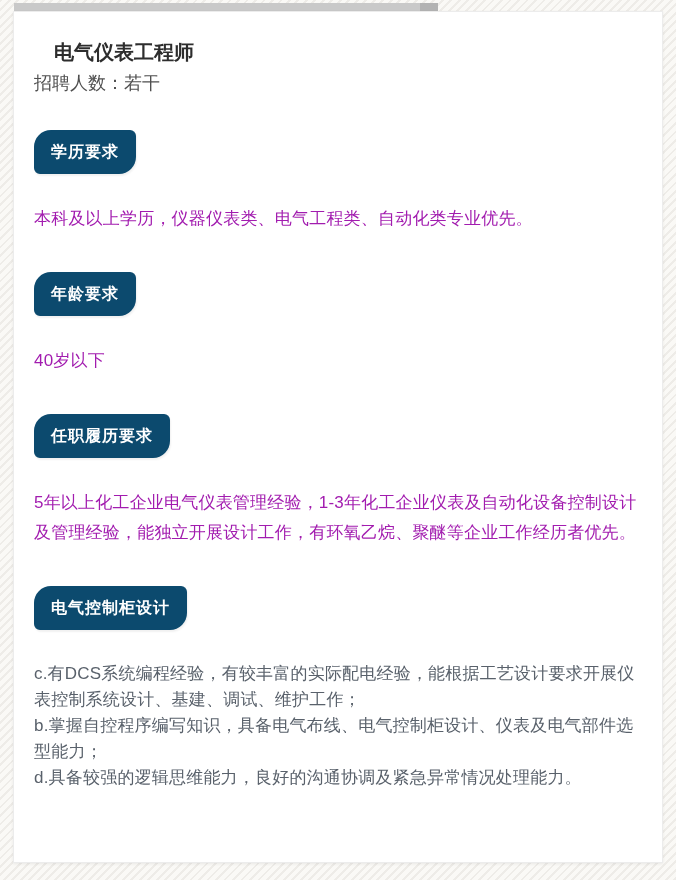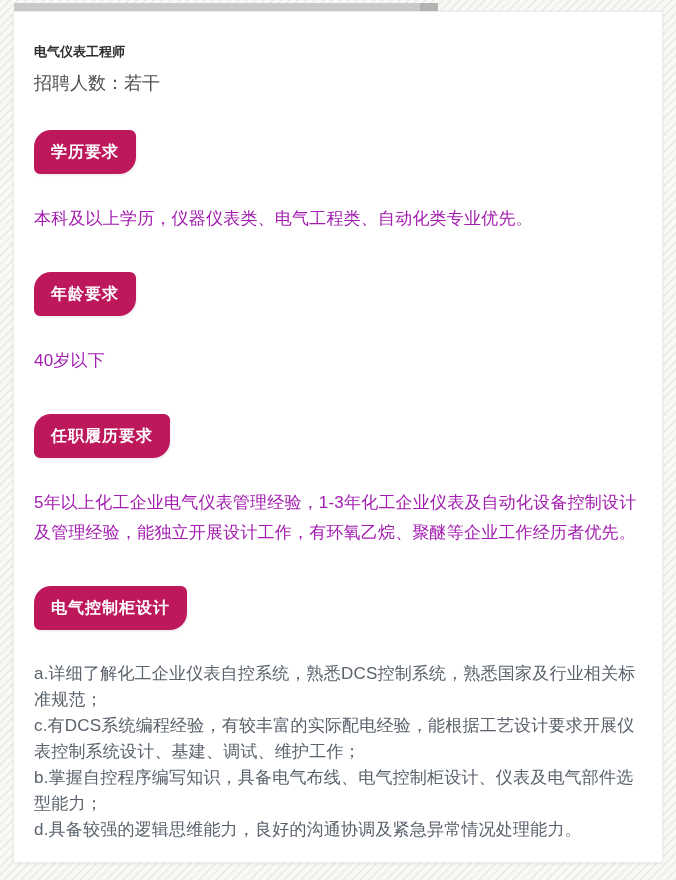--- a/index.html
+++ b/index.html
@@ -31,34 +31,35 @@
     position: absolute;
     left: 13px; top: 11px;
     width: 650px; height: 852px;
     background: #ffffff;
     border: 1px solid #ececec;
     box-shadow: 0 1px 3px rgba(0,0,0,0.07);
     padding: 26px 20px 0 20px;
     overflow: hidden;
   }
   .job-title {
-    font-size: 13px;
+    font-size: 20px;
     font-weight: bold;
     color: #2d2d2d;
     line-height: 28px;
+    margin-left: 20px;
   }
   .job-headcount {
     margin-top: 4px;
     font-size: 18px;
     color: #4f4f4f;
     line-height: 26px;
   }
   .badge {
     display: inline-block;
-    background: #be185d;
+    background: #0c4a6e;
     color: #ffffff;
     font-size: 16px;
     font-weight: bold;
     line-height: 22px;
     padding: 11px 17px;
     border-radius: 17px 6px 17px 6px;
     box-shadow: 1px 2px 2px rgba(0,0,0,0.06);
     letter-spacing: 1px;
   }
   .badge-wrap { margin-top: 38px; }
@@ -106,19 +107,18 @@
 
   <div class="badge-wrap">
     <span class="badge">任职履历要求</span>
   </div>
   <p class="section-body">5年以上化工企业电气仪表管理经验，1-3年化工企业仪表及自动化设备控制设计及管理经验，能独立开展设计工作，有环氧乙烷、聚醚等企业工作经历者优先。</p>
 
   <div class="badge-wrap">
     <span class="badge">电气控制柜设计</span>
   </div>
   <ul class="ability-list">
-    <li>a.详细了解化工企业仪表自控系统，熟悉DCS控制系统，熟悉国家及行业相关标准规范；</li>
     <li>c.有DCS系统编程经验，有较丰富的实际配电经验，能根据工艺设计要求开展仪表控制系统设计、基建、调试、维护工作；</li>
     <li>b.掌握自控程序编写知识，具备电气布线、电气控制柜设计、仪表及电气部件选型能力；</li>
     <li>d.具备较强的逻辑思维能力，良好的沟通协调及紧急异常情况处理能力。</li>
   </ul>
 
 </div>
 
 </body></html>

